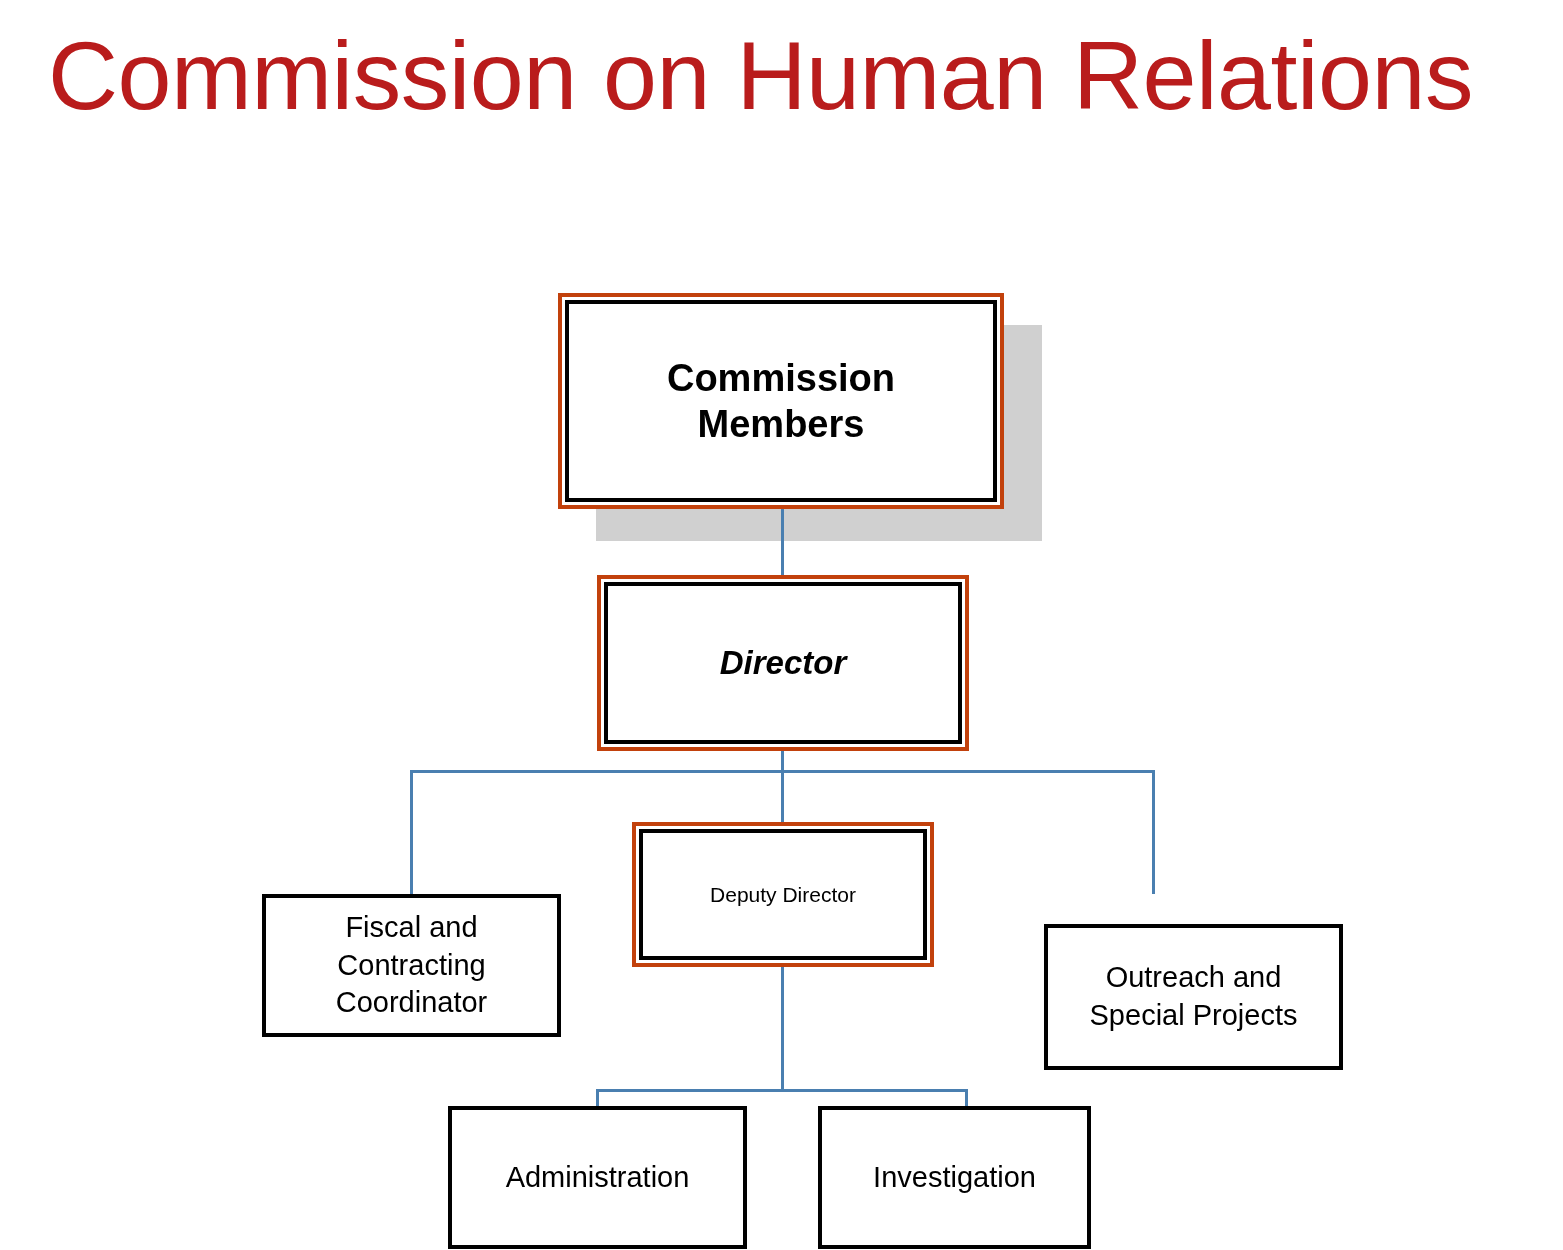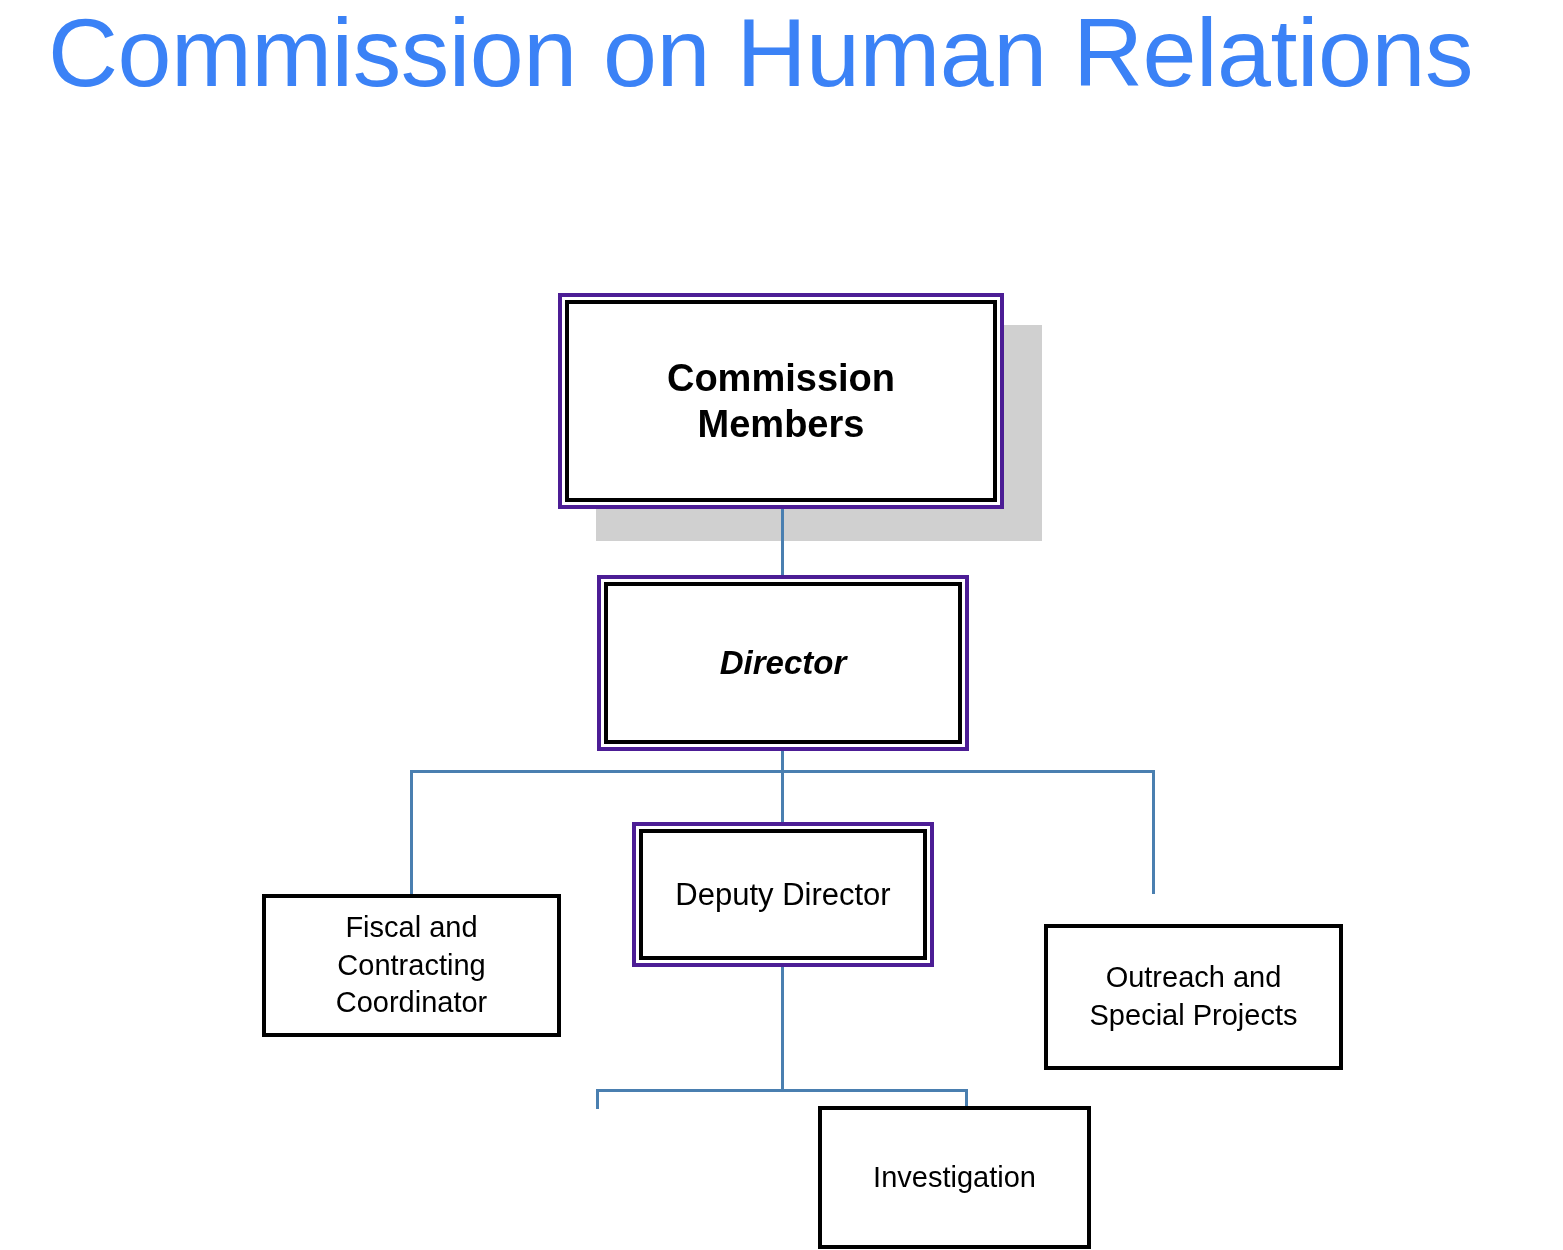--- a/index.html
+++ b/index.html
@@ -16,26 +16,26 @@
     width: 1563px;
     height: 1250px;
     background: #ffffff;
     overflow: hidden;
   }
 
   
   #chart-title {
     position: absolute;
     left: 48px;
-    top: 4px;
+    top: 27px;
     width: 1480px;
     font-size: 97px;
     line-height: 1.0;
     font-weight: 400;
-    color: #3b82f6;
+    color: #b91c1c;
     letter-spacing: -0.5px;
     white-space: nowrap;
   }
 
   
   .conn {
     position: absolute;
     background: #4a7fb0;
   }
   .conn-v { width: 3px; }
@@ -57,21 +57,21 @@
     justify-content: center;
     text-align: center;
     color: #000000;
   }
   
   .node.single {
     border: 4px solid #000000;
   }
   
   .node.double {
-    border: 4px solid #4c1d95;
+    border: 4px solid #c2410c;
     padding: 3px;
   }
   .node.double > .inner {
     box-sizing: border-box;
     width: 100%;
     height: 100%;
     border: 4px solid #000000;
     background: #ffffff;
     display: flex;
     align-items: center;
@@ -88,21 +88,21 @@
   .bold { font-weight: 700; }
 
   
   #node-commission-members { left: 558px;  top: 293px;  width: 446px; height: 216px; }
   #node-commission-members .label { font-size: 38px; line-height: 1.22; }
 
   #node-director { left: 597px; top: 575px; width: 372px; height: 176px; font-style: italic; }
   #node-director .label { font-size: 33px; line-height: 1.2; }
 
   #node-deputy-director { left: 632px; top: 822px; width: 302px; height: 145px; }
-  #node-deputy-director .label { font-size: 31px; line-height: 1.2; text-align: center; }
+  #node-deputy-director .label { font-size: 21px; line-height: 1.2; text-align: center; }
 
   #node-fiscal { left: 262px; top: 894px; width: 299px; height: 143px; }
   #node-fiscal .label { font-size: 29px; line-height: 1.3; }
 
   #node-outreach { left: 1044px; top: 892px; width: 299px; height: 146px; margin-top: 32px; }
   #node-outreach .label { font-size: 29px; line-height: 1.3; }
 
   #node-administration { left: 448px; top: 1106px; width: 299px; height: 143px; }
   #node-administration .label { font-size: 29px; line-height: 1.25; }
 
@@ -154,18 +154,21 @@
     <div class="inner">
       <span class="label">Deputy Director</span>
     </div>
   </div>
 
   <div id="node-outreach" class="node single">
     <span class="label">Outreach and
 Special Projects</span>
   </div>
 
+  <div id="node-administration" class="node single">
+    <span class="label">Administration</span>
+  </div>
 
   <div id="node-investigation" class="node single">
     <span class="label">Investigation</span>
   </div>
 
 </div>
 
 </body></html>

